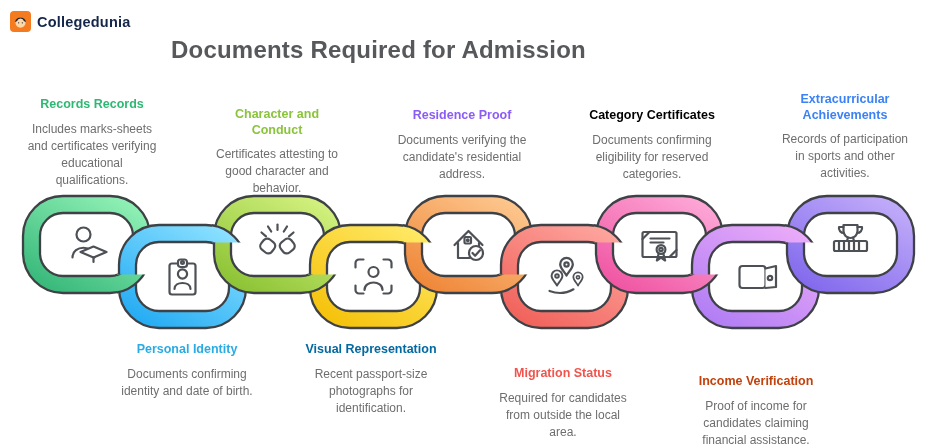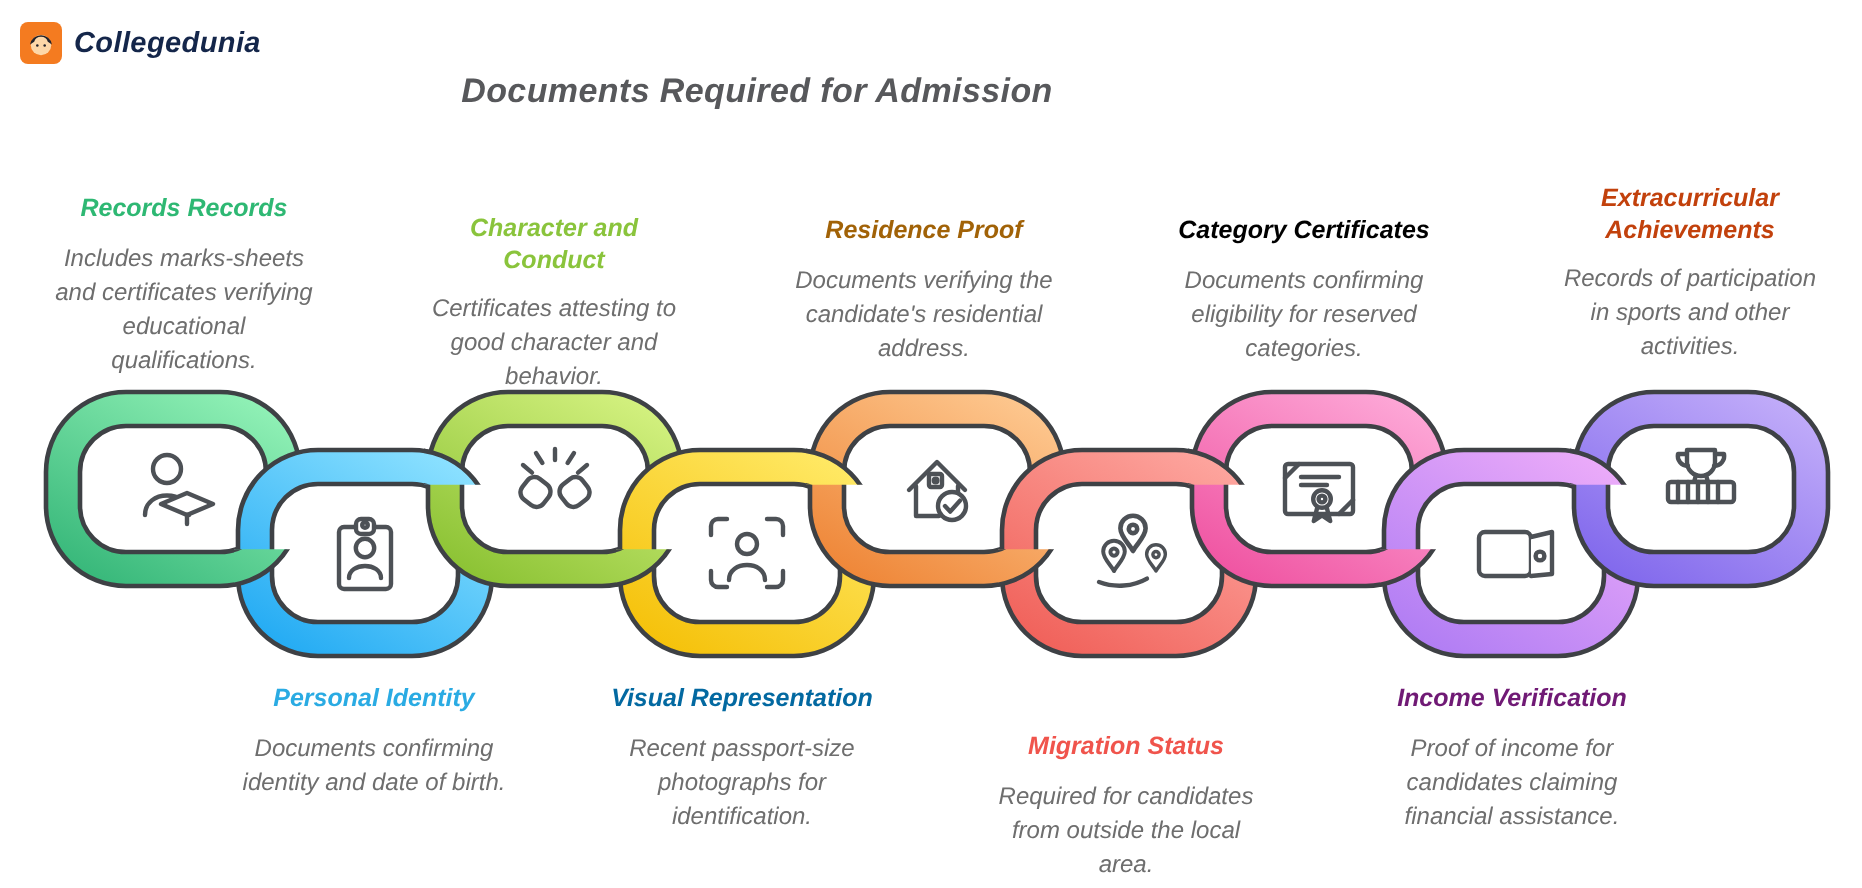--- a/index.html
+++ b/index.html
@@ -1,25 +1,25 @@
 <!DOCTYPE html>
 <html><head>
 <meta charset="utf-8">
 <style>
   * { margin:0; padding:0; box-sizing:border-box; }
   html,body { background:#fff; }
   body { width:931px; height:444px; overflow:hidden; font-family:"Liberation Sans", sans-serif; }
-  #stage { position:relative; width:757px; height:444px; background:#fff;font-style:italic; }
+  #stage { position:relative; width:757px; height:444px; background:#fff; }
 
   .logo { position:absolute; left:10px; top:11px; display:flex; align-items:center; gap:6px; }
   .logo-mark { width:21px; height:21px; border-radius:4px; background:#f47b20; display:flex; align-items:center; justify-content:center; }
   .logo-text { font-size:14.5px; font-weight:bold; color:#14264a; letter-spacing:.2px; }
 
   .title { position:absolute; left:0; right:0; top:36px; text-align:center;
-           font-size:17px; font-weight:bold; color:#57585b; letter-spacing:.2px; }
+           font-size:24px; font-weight:bold; color:#57585b; letter-spacing:.2px; }
 
   .cap { position:absolute; width:170px; text-align:center; }
   .cap-title { font-size:12.5px; font-weight:bold; line-height:1.25; margin-bottom:8px; white-space:pre-line; }
   .cap-desc  { font-size:12px; line-height:1.42; color:#6e6e6e; white-space:pre-line; }
 
   .c0 { left:7px;   top:97px;  }
   .c2 { left:192px; top:92px;margin-top:15px;  }
   .c4 { left:377px; top:108px; }
   .c6 { left:567px; top:108px; }
   .c8 { left:760px; top:92px;  }
@@ -57,33 +57,33 @@
 qualifications.</div>
   </div>
   <div class="cap c2">
     <div class="cap-title" style="color: rgb(138, 196, 60);">Character and
 Conduct</div>
     <div class="cap-desc">Certificates attesting to
 good character and
 behavior.</div>
   </div>
   <div class="cap c4">
-    <div class="cap-title" style="color: #a16207;">Residence Proof</div>
+    <div class="cap-title" style="color: #8b5cf6;">Residence Proof</div>
     <div class="cap-desc">Documents verifying the
 candidate's residential
 address.</div>
   </div>
   <div class="cap c6">
     <div class="cap-title" style="color: #000000;">Category Certificates</div>
     <div class="cap-desc">Documents confirming
 eligibility for reserved
 categories.</div>
   </div>
   <div class="cap c8">
-    <div class="cap-title" style="color: #c2410c;">Extracurricular
+    <div class="cap-title" style="color: #3b82f6;">Extracurricular
 Achievements</div>
     <div class="cap-desc">Records of participation
 in sports and other
 activities.</div>
   </div>
   <div class="cap c1">
     <div class="cap-title" style="color: rgb(42, 171, 227);">Personal Identity</div>
     <div class="cap-desc">Documents confirming
 identity and date of birth.</div>
   </div>
@@ -93,21 +93,21 @@
 photographs for
 identification.</div>
   </div>
   <div class="cap c5">
     <div class="cap-title" style="color: rgb(240, 84, 76); margin-top: 24px;">Migration Status</div>
     <div class="cap-desc">Required for candidates
 from outside the local
 area.</div>
   </div>
   <div class="cap c7">
-    <div class="cap-title" style="color: #701a75;">Income Verification</div>
+    <div class="cap-title" style="color: #c2410c; margin-top: 32px;">Income Verification</div>
     <div class="cap-desc">Proof of income for
 candidates claiming
 financial assistance.</div>
   </div>
 
   <svg id="chain" viewBox="0 0 931 444">
       <defs>
         <linearGradient id="g0" x1="0" y1="1" x2="0.75" y2="0">
           <stop offset="0" stop-color="#2db173"></stop>
           <stop offset="1" stop-color="#8ff0b5"></stop>

